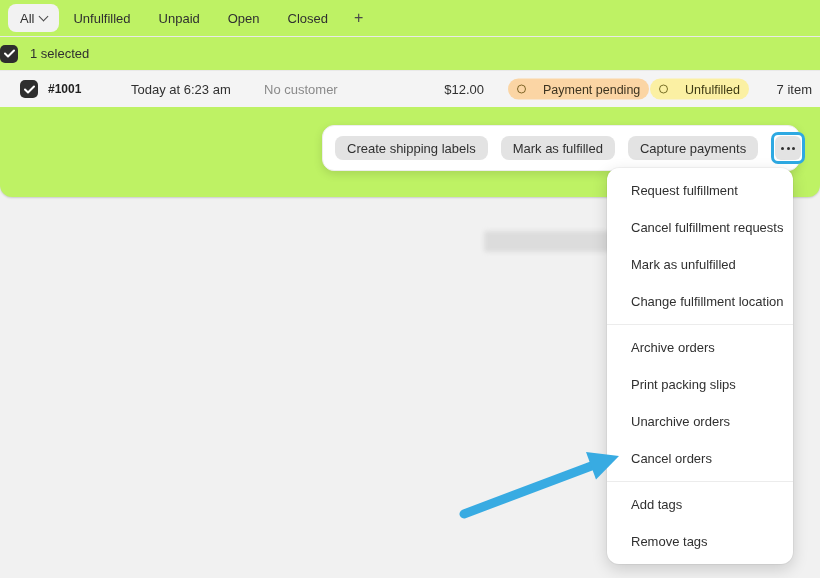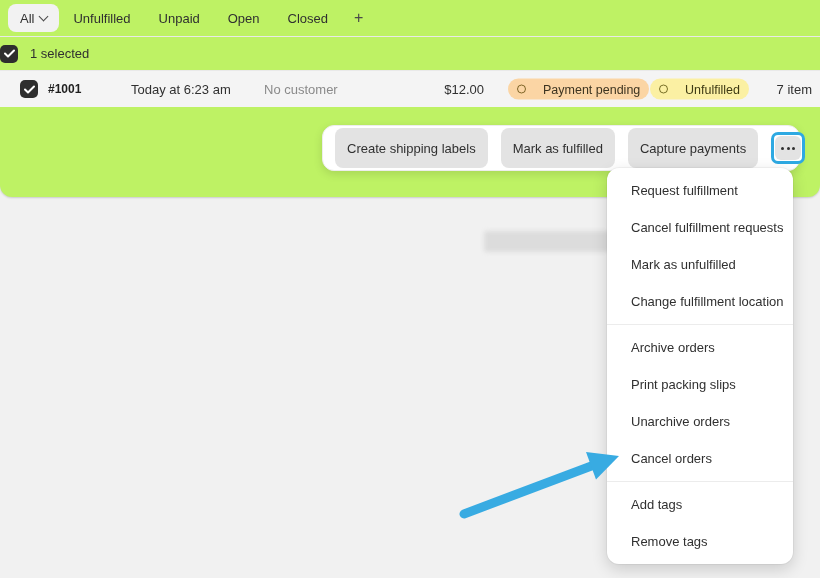--- a/index.html
+++ b/index.html
@@ -90,21 +90,21 @@
 
   
   .toolbar {
     position: absolute; left: 322px; top: 125px; width: 478px; height: 46px;
     background: #ffffff; border: 1px solid #ededed; border-radius: 12px;
     box-shadow: 0 3px 10px rgba(0,0,0,0.12);
     display: flex; align-items: center; gap: 13px; padding: 0 6px 0 12px;
     z-index: 2;
   }
   .tb-btn {
-    height: 40px; padding: 0 12px; border: none; border-radius: 8px;
+    height: 24px; padding: 0 12px; border: none; border-radius: 8px;
     background: #e3e3e3; color: #303030;
     font-family: inherit; font-size: 13px; font-weight: 500;
     cursor: pointer; white-space: nowrap;
   }
   .more-wrap {
     margin-left: auto;
     border: 3px solid var(--accent, #2ea9e2); border-radius: 7px;
     padding: 1px; display: inline-flex; background: #ffffff;
   }
   .tb-more {

